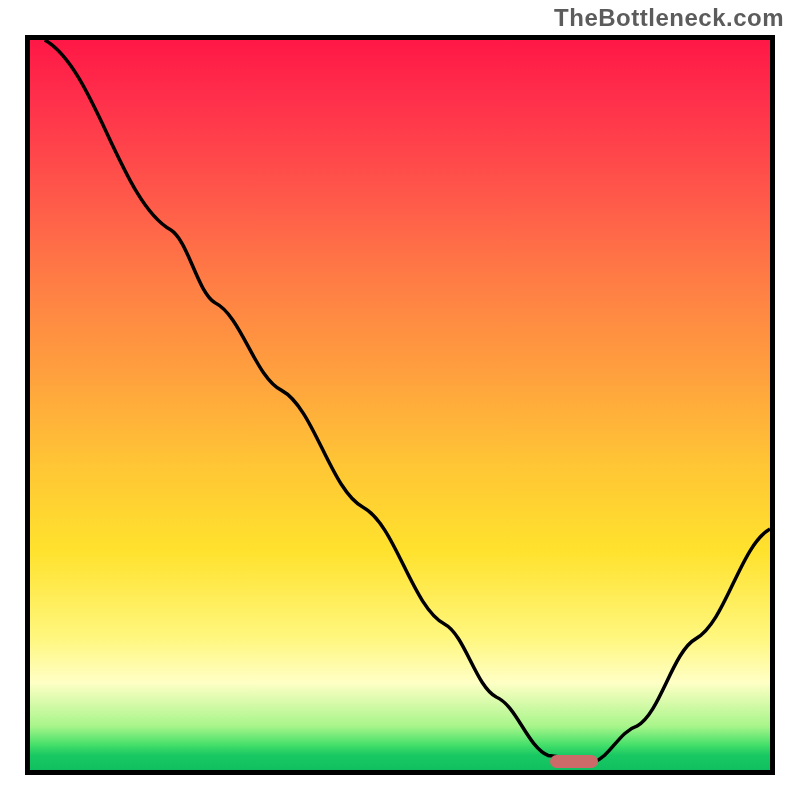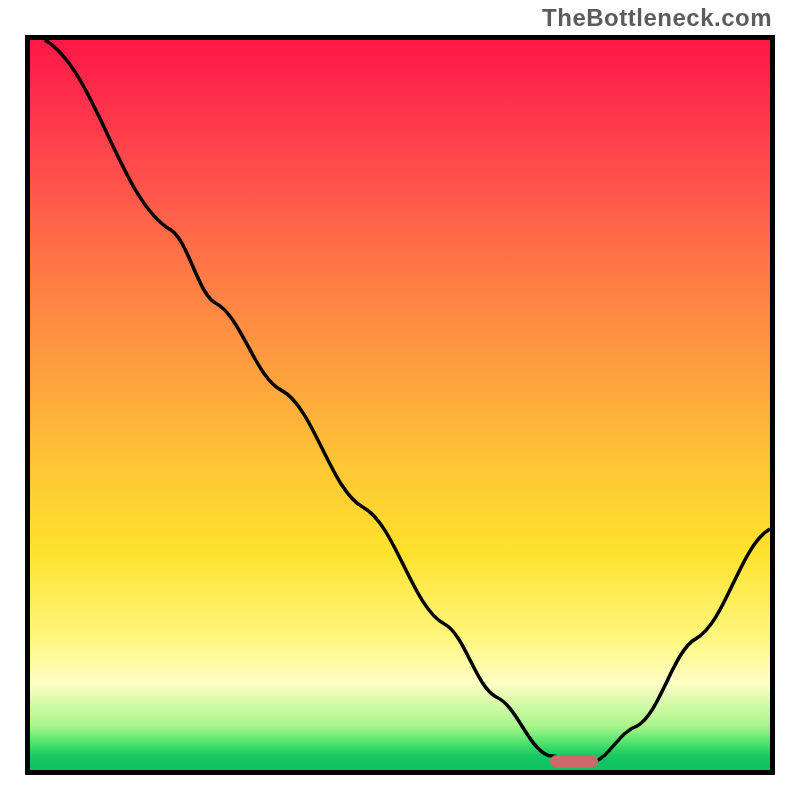--- a/index.html
+++ b/index.html
@@ -11,21 +11,21 @@
     overflow: hidden;
   }
   .chart-container {
     position: relative;
     width: 800px;
     height: 800px;
   }
   .watermark {
     position: absolute;
     top: 4px;
-    right: 28px;
+    right: 16px;
     font-family: Arial, Helvetica, sans-serif;
     font-size: 24px;
     font-weight: 600;
     color: #5c5c5c;
     letter-spacing: 0.5px;
     z-index: 10;
   }
   .plot-area {
     position: absolute;
     left: 25px;

